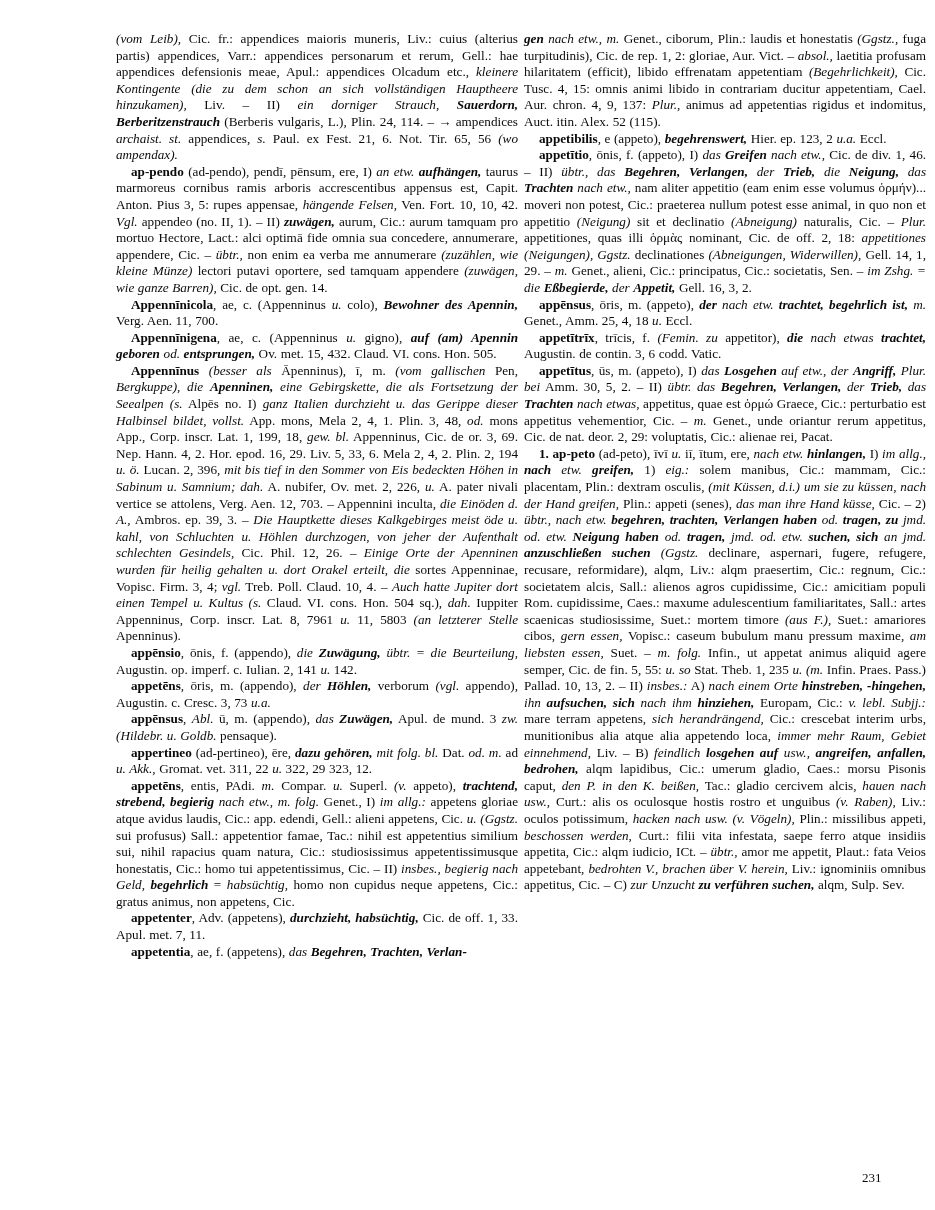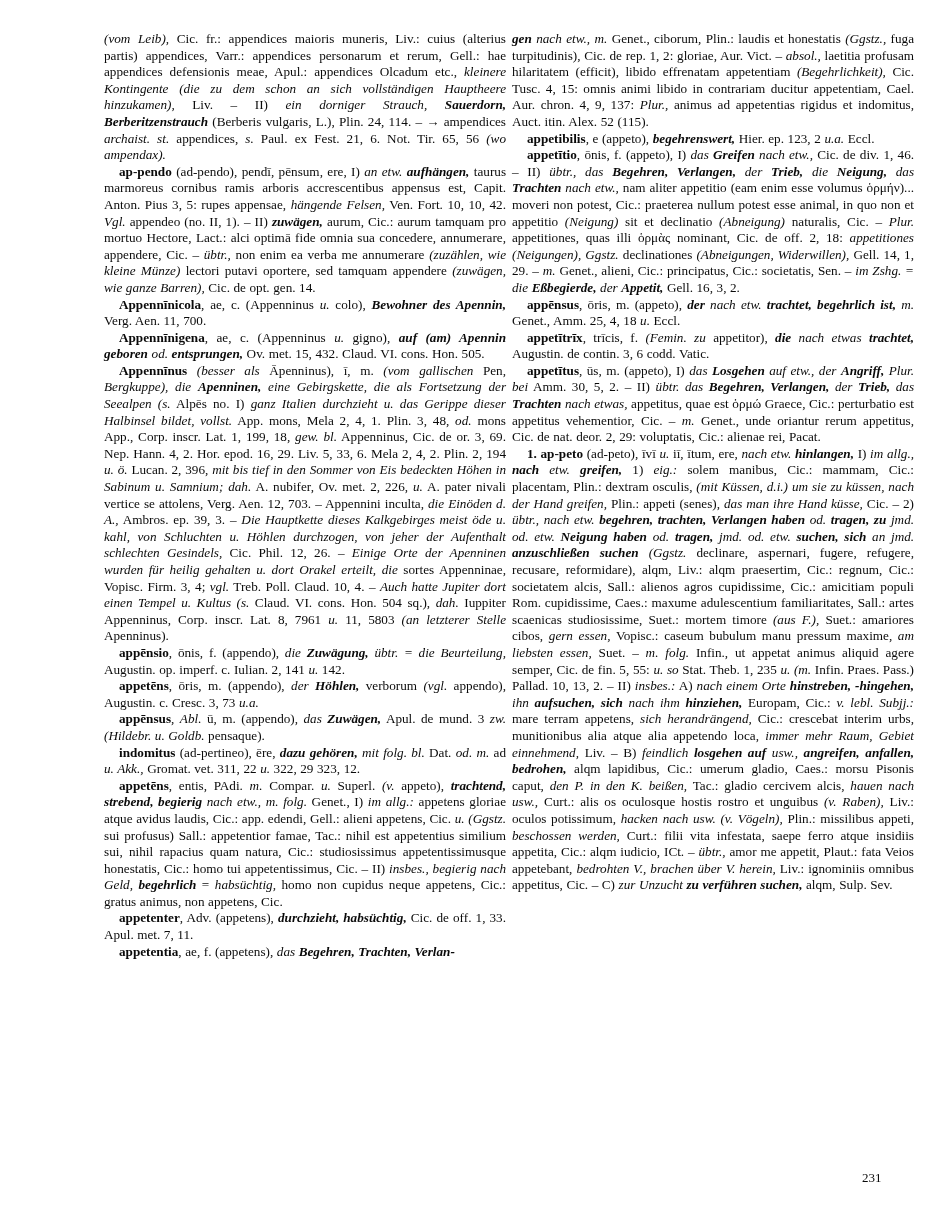--- a/index.html
+++ b/index.html
@@ -11,21 +11,21 @@
     position: relative;
     width: 935px;
     height: 1210px;
     background: #ffffff;
     font-family: "Liberation Serif", "DejaVu Serif", serif;
     color: #0a0a0a;
     overflow: hidden;
   }
   .textblock {
     position: absolute;
-    left: 104px;
+    left: 116px;
     top: 31px;
     width: 810px;
     display: flex;
     gap: 6px;
   }
   .col {
     flex: 1 1 0;
     text-align: justify;
     font-size: 13.2px;
     line-height: 16.6px;
@@ -59,21 +59,21 @@
   <div class="textblock">
     <div class="col">
         <p><i>(vom Leib),</i> Cic. fr.: appendices maioris muneris, Liv.: cuius (alterius partis) appendices, Varr.: appendices personarum et rerum, Gell.: hae appendices defensionis meae, Apul.: appendices Olcadum etc., <i>kleinere Kontingente (die zu dem schon an sich vollständigen Hauptheere hinzukamen),</i> Liv. – II) <i>ein dorniger Strauch,</i> <span class="bi">Sauerdorn, Berberitzenstrauch</span> (Berberis vulgaris, L.), Plin. 24, 114. – → ampendices <i>archaist. st.</i> appendices, <i>s.</i> Paul. ex Fest. 21, 6. Not. Tir. 65, 56 <i>(wo ampendax).</i></p>
         <p class="ind"><b>ap-pendo</b> (ad-pendo), pendī, pēnsum, ere, I) <i>an etw.</i> <span class="bi">aufhängen,</span> taurus marmoreus cornibus ramis arboris accrescentibus appensus est, Capit. Anton. Pius 3, 5: rupes appensae, <i>hängende Felsen,</i> Ven. Fort. 10, 10, 42. <i>Vgl.</i> appendeo (no. II, 1). – II) <span class="bi">zuwägen,</span> aurum, Cic.: aurum tamquam pro mortuo Hectore, Lact.: alci optimā fide omnia sua concedere, annumerare, appendere, Cic. – <i>übtr.,</i> non enim ea verba me annumerare <i>(zuzählen, wie kleine Münze)</i> lectori putavi oportere, sed tamquam appendere <i>(zuwägen, wie ganze Barren),</i> Cic. de opt. gen. 14.</p>
         <p class="ind"><b>Appennīnicola</b>, ae, c. (Appenninus <i>u.</i> colo), <span class="bi">Bewohner des Apennin,</span> Verg. Aen. 11, 700.</p>
         <p class="ind"><b>Appennīnigena</b>, ae, c. (Appenninus <i>u.</i> gigno), <span class="bi">auf (am) Apennin geboren</span> <i>od.</i> <span class="bi">entsprungen,</span> Ov. met. 15, 432. Claud. VI. cons. Hon. 505.</p>
         <p class="ind"><b>Appennīnus</b> <i>(besser als</i> Āpenninus), ī, m. <i>(vom gallischen</i> Pen, <i>Bergkuppe), die</i> <span class="bi">Apenninen,</span> <i>eine Gebirgskette, die als Fortsetzung der Seealpen (s.</i> Alpēs no. I) <i>ganz Italien durchzieht u. das Gerippe dieser Halbinsel bildet, vollst.</i> App. mons, Mela 2, 4, 1. Plin. 3, 48, <i>od.</i> mons App., Corp. inscr. Lat. 1, 199, 18, <i>gew. bl.</i> Appenninus, Cic. de or. 3, 69. Nep. Hann. 4, 2. Hor. epod. 16, 29. Liv. 5, 33, 6. Mela 2, 4, 2. Plin. 2, 194 <i>u. ö.</i> Lucan. 2, 396, <i>mit bis tief in den Sommer von Eis bedeckten Höhen in Sabinum u. Samnium; dah.</i> A. nubifer, Ov. met. 2, 226, <i>u.</i> A. pater nivali vertice se attolens, Verg. Aen. 12, 703. – Appennini inculta, <i>die Einöden d. A.,</i> Ambros. ep. 39, 3. – <i>Die Hauptkette dieses Kalkgebirges meist öde u. kahl, von Schluchten u. Höhlen durchzogen, von jeher der Aufenthalt schlechten Gesindels,</i> Cic. Phil. 12, 26. – <i>Einige Orte der Apenninen wurden für heilig gehalten u. dort Orakel erteilt, die</i> sortes Appenninae, Vopisc. Firm. 3, 4; <i>vgl.</i> Treb. Poll. Claud. 10, 4. – <i>Auch hatte Jupiter dort einen Tempel u. Kultus (s.</i> Claud. VI. cons. Hon. 504 sq.), <i>dah.</i> Iuppiter Appenninus, Corp. inscr. Lat. 8, 7961 <i>u.</i> 11, 5803 <i>(an letzterer Stelle</i> Apenninus).</p>
         <p class="ind"><b>appēnsio</b>, ōnis, f. (appendo), <i>die</i> <span class="bi">Zuwägung,</span> <i>übtr. = die Beurteilung,</i> Augustin. op. imperf. c. Iulian. 2, 141 <i>u.</i> 142.</p>
         <p class="ind"><b>appetēns</b>, ōris, m. (appendo), <i>der</i> <span class="bi">Höhlen,</span> verborum <i>(vgl.</i> appendo), Augustin. c. Cresc. 3, 73 <i>u.a.</i></p>
         <p class="ind"><b>appēnsus</b>, <i>Abl.</i> ū, m. (appendo), <i>das</i> <span class="bi">Zuwägen,</span> Apul. de mund. 3 <i>zw. (Hildebr. u. Goldb.</i> pensaque).</p>
-        <p class="ind"><b>indomitus</b> (ad-pertineo), ēre, <span class="bi">dazu gehören,</span> <i>mit folg. bl.</i> Dat. <i>od. m.</i> ad <i>u. Akk.,</i> Gromat. vet. 311, 22 <i>u.</i> 322, 29 323, 12.</p>
+        <p class="ind"><b>appertineo</b> (ad-pertineo), ēre, <span class="bi">dazu gehören,</span> <i>mit folg. bl.</i> Dat. <i>od. m.</i> ad <i>u. Akk.,</i> Gromat. vet. 311, 22 <i>u.</i> 322, 29 323, 12.</p>
         <p class="ind"><b>appetēns</b>, entis, PAdi. <i>m.</i> Compar. <i>u.</i> Superl. <i>(v.</i> appeto), <span class="bi">trachtend, strebend, begierig</span> <i>nach etw., m. folg.</i> Genet., I) <i>im allg.:</i> appetens gloriae atque avidus laudis, Cic.: app. edendi, Gell.: alieni appetens, Cic. <i>u. (Ggstz.</i> sui profusus) Sall.: appetentior famae, Tac.: nihil est appetentius similium sui, nihil rapacius quam natura, Cic.: studiosissimus appetentissimusque honestatis, Cic.: homo tui appetentissimus, Cic. – II) <i>insbes., begierig nach Geld,</i> <span class="bi">begehrlich</span> = <i>habsüchtig,</i> homo non cupidus neque appetens, Cic.: gratus animus, non appetens, Cic.</p>
         <p class="ind"><b>appetenter</b>, Adv. (appetens), <span class="bi">durchzieht, habsüchtig,</span> Cic. de off. 1, 33. Apul. met. 7, 11.</p>
         <p class="ind"><b>appetentia</b>, ae, f. (appetens), <i>das</i> <span class="bi">Begehren, Trachten, Verlan-</span></p>
       </div>
     <div class="col">
         <p><span class="bi">gen</span> <i>nach etw., m.</i> Genet., ciborum, Plin.: laudis et honestatis <i>(Ggstz.,</i> fuga turpitudinis), Cic. de rep. 1, 2: gloriae, Aur. Vict. – <i>absol.,</i> laetitia profusam hilaritatem (efficit), libido effrenatam appetentiam <i>(Begehrlichkeit),</i> Cic. Tusc. 4, 15: omnis animi libido in contrariam ducitur appetentiam, Cael. Aur. chron. 4, 9, 137: <i>Plur.,</i> animus ad appetentias rigidus et indomitus, Auct. itin. Alex. 52 (115).</p>
         <p class="ind"><b>appetibilis</b>, e (appeto), <span class="bi">begehrenswert,</span> Hier. ep. 123, 2 <i>u.a.</i> Eccl.</p>
         <p class="ind"><b>appetītio</b>, ōnis, f. (appeto), I) <i>das</i> <span class="bi">Greifen</span> <i>nach etw.,</i> Cic. de div. 1, 46. – II) <i>übtr., das</i> <span class="bi">Begehren, Verlangen,</span> <i>der</i> <span class="bi">Trieb,</span> <i>die</i> <span class="bi">Neigung,</span> <i>das</i> <span class="bi">Trachten</span> <i>nach etw.,</i> nam aliter appetitio (eam enim esse volumus ὁρμήν)... moveri non potest, Cic.: praeterea nullum potest esse animal, in quo non et appetitio <i>(Neigung)</i> sit et declinatio <i>(Abneigung)</i> naturalis, Cic. – <i>Plur.</i> appetitiones, quas illi ὁρμὰς nominant, Cic. de off. 2, 18: <i>appetitiones (Neigungen), Ggstz.</i> declinationes <i>(Abneigungen, Widerwillen),</i> Gell. 14, 1, 29. – <i>m.</i> Genet., alieni, Cic.: principatus, Cic.: societatis, Sen. – <i>im Zshg. = die</i> <span class="bi">Eßbegierde,</span> <i>der</i> <span class="bi">Appetit,</span> Gell. 16, 3, 2.</p>
         <p class="ind"><b>appēnsus</b>, ōris, m. (appeto), <span class="bi">der</span> <i>nach etw.</i> <span class="bi">trachtet, begehrlich ist,</span> <i>m.</i> Genet., Amm. 25, 4, 18 <i>u.</i> Eccl.</p>
         <p class="ind"><b>appetītrīx</b>, trīcis, f. <i>(Femin. zu</i> appetitor), <span class="bi">die</span> <i>nach etwas</i> <span class="bi">trachtet,</span> Augustin. de contin. 3, 6 codd. Vatic.</p>

